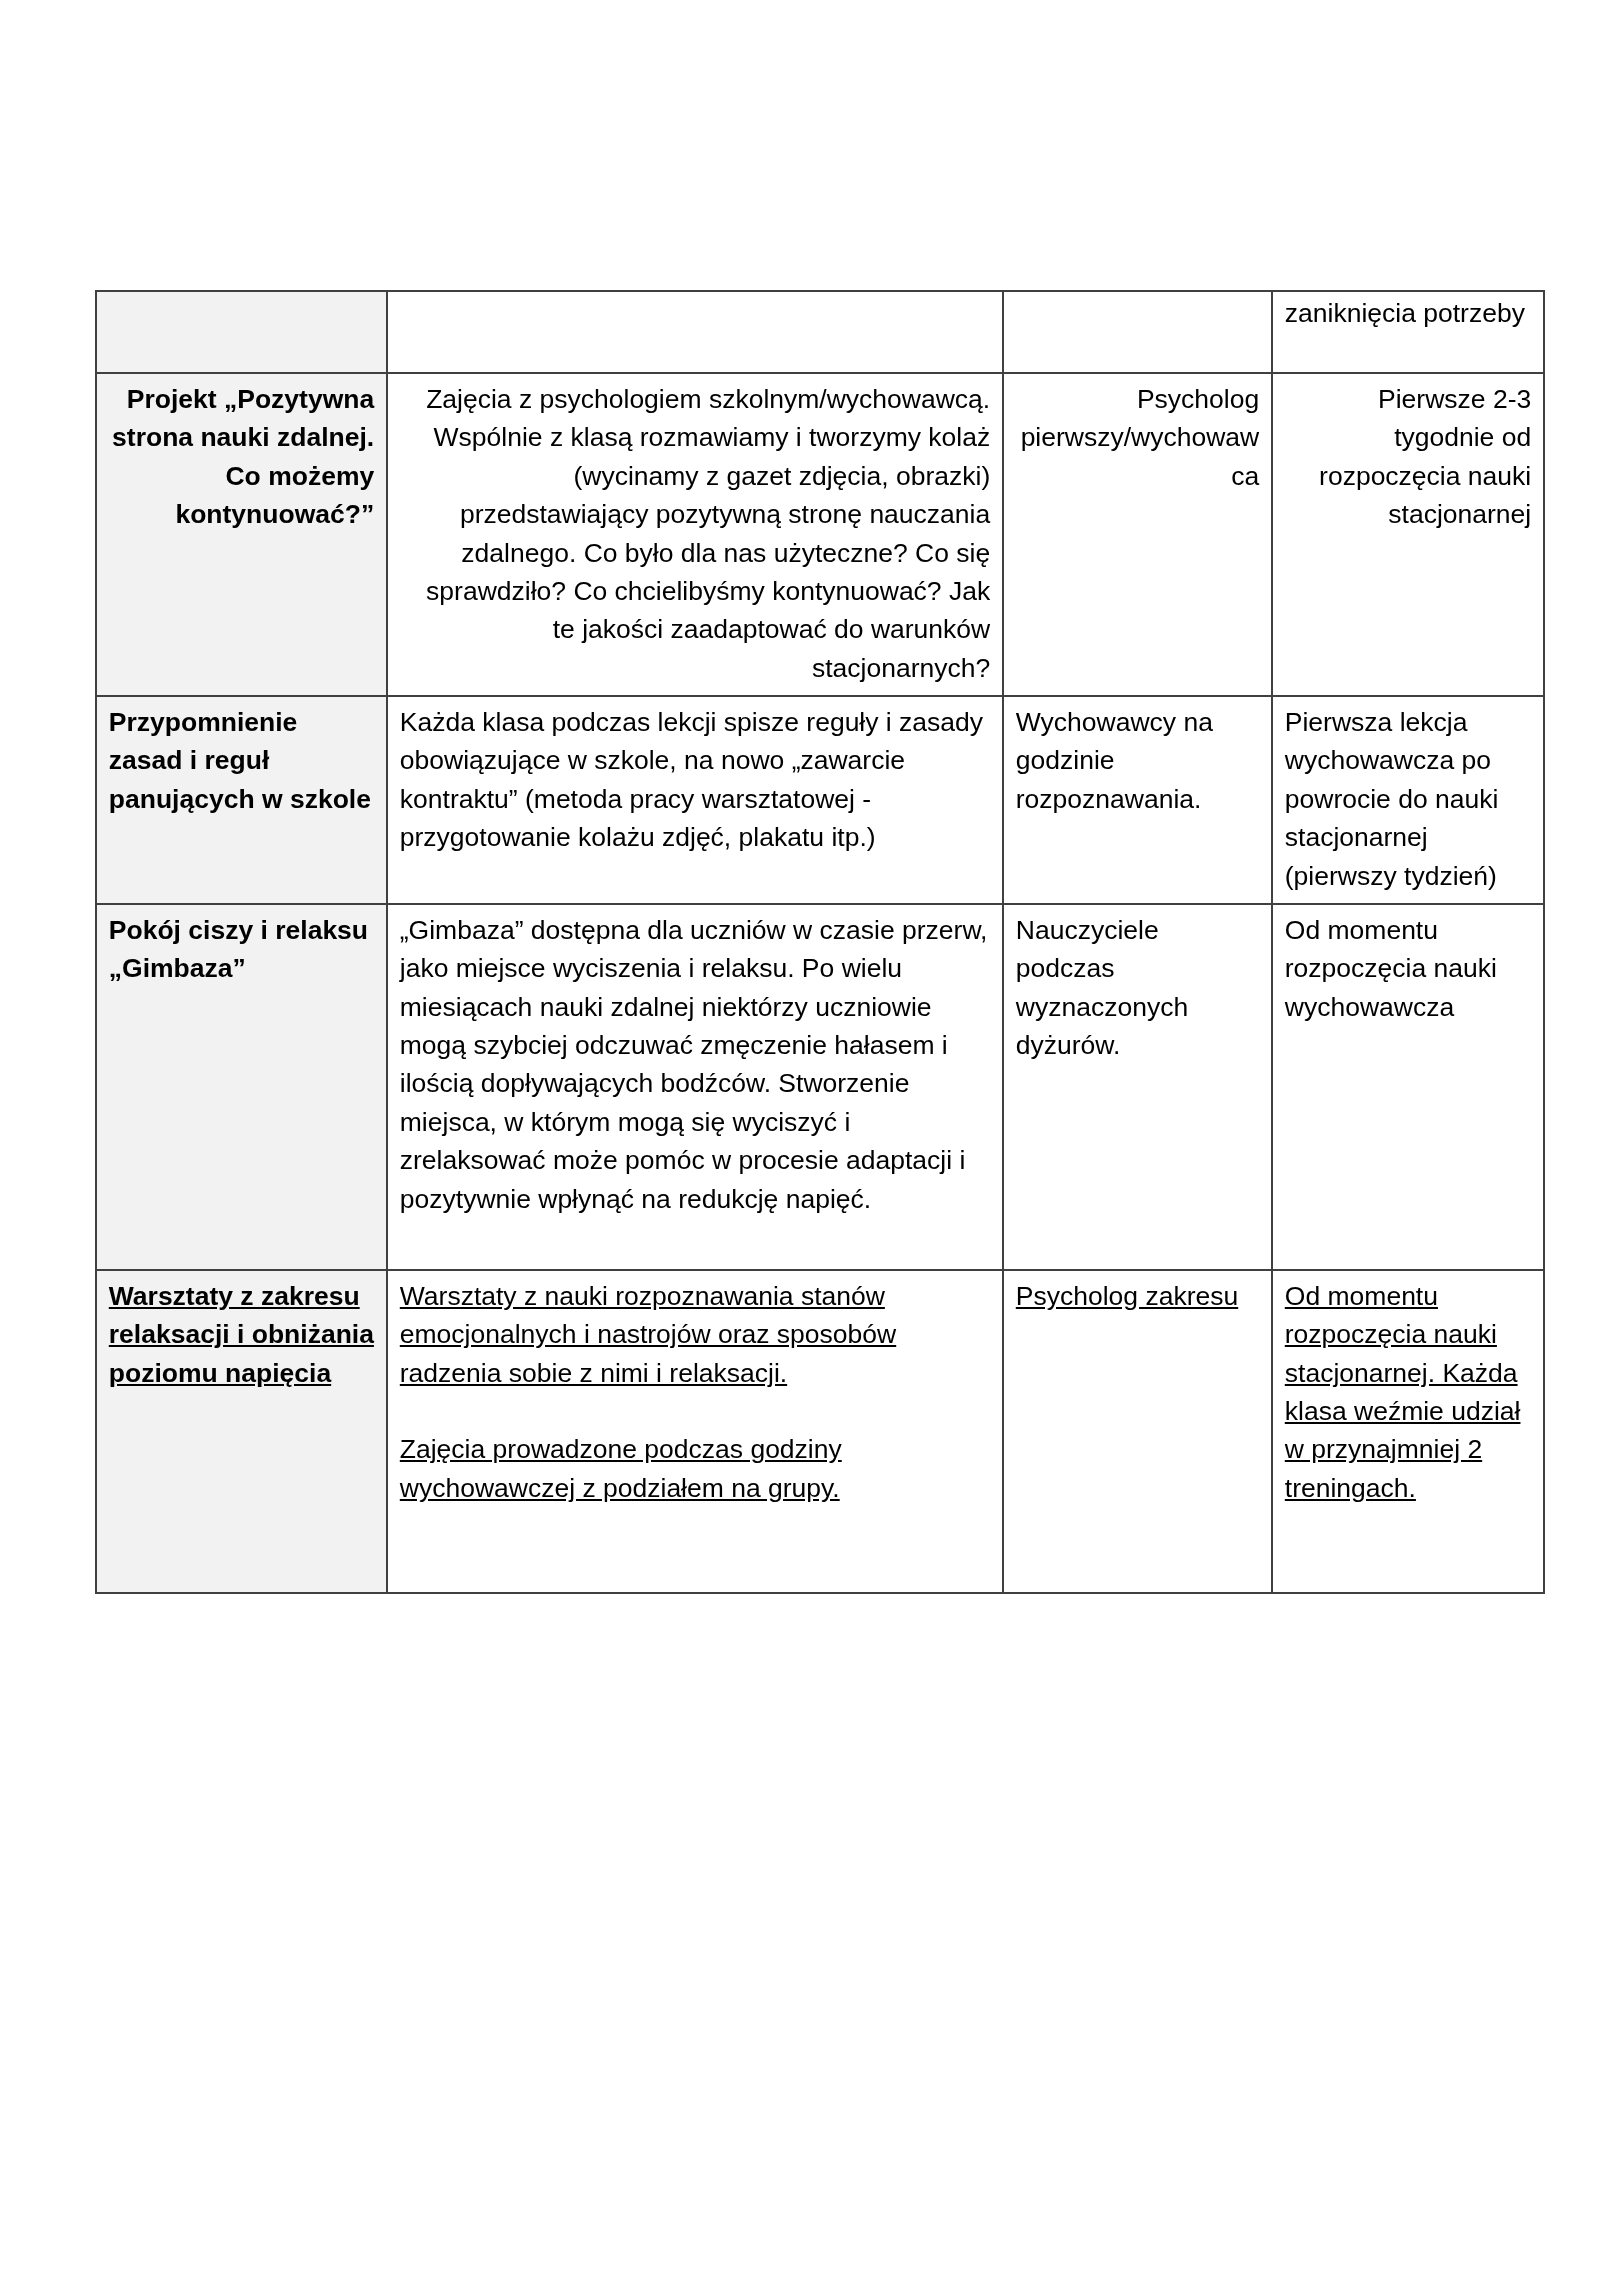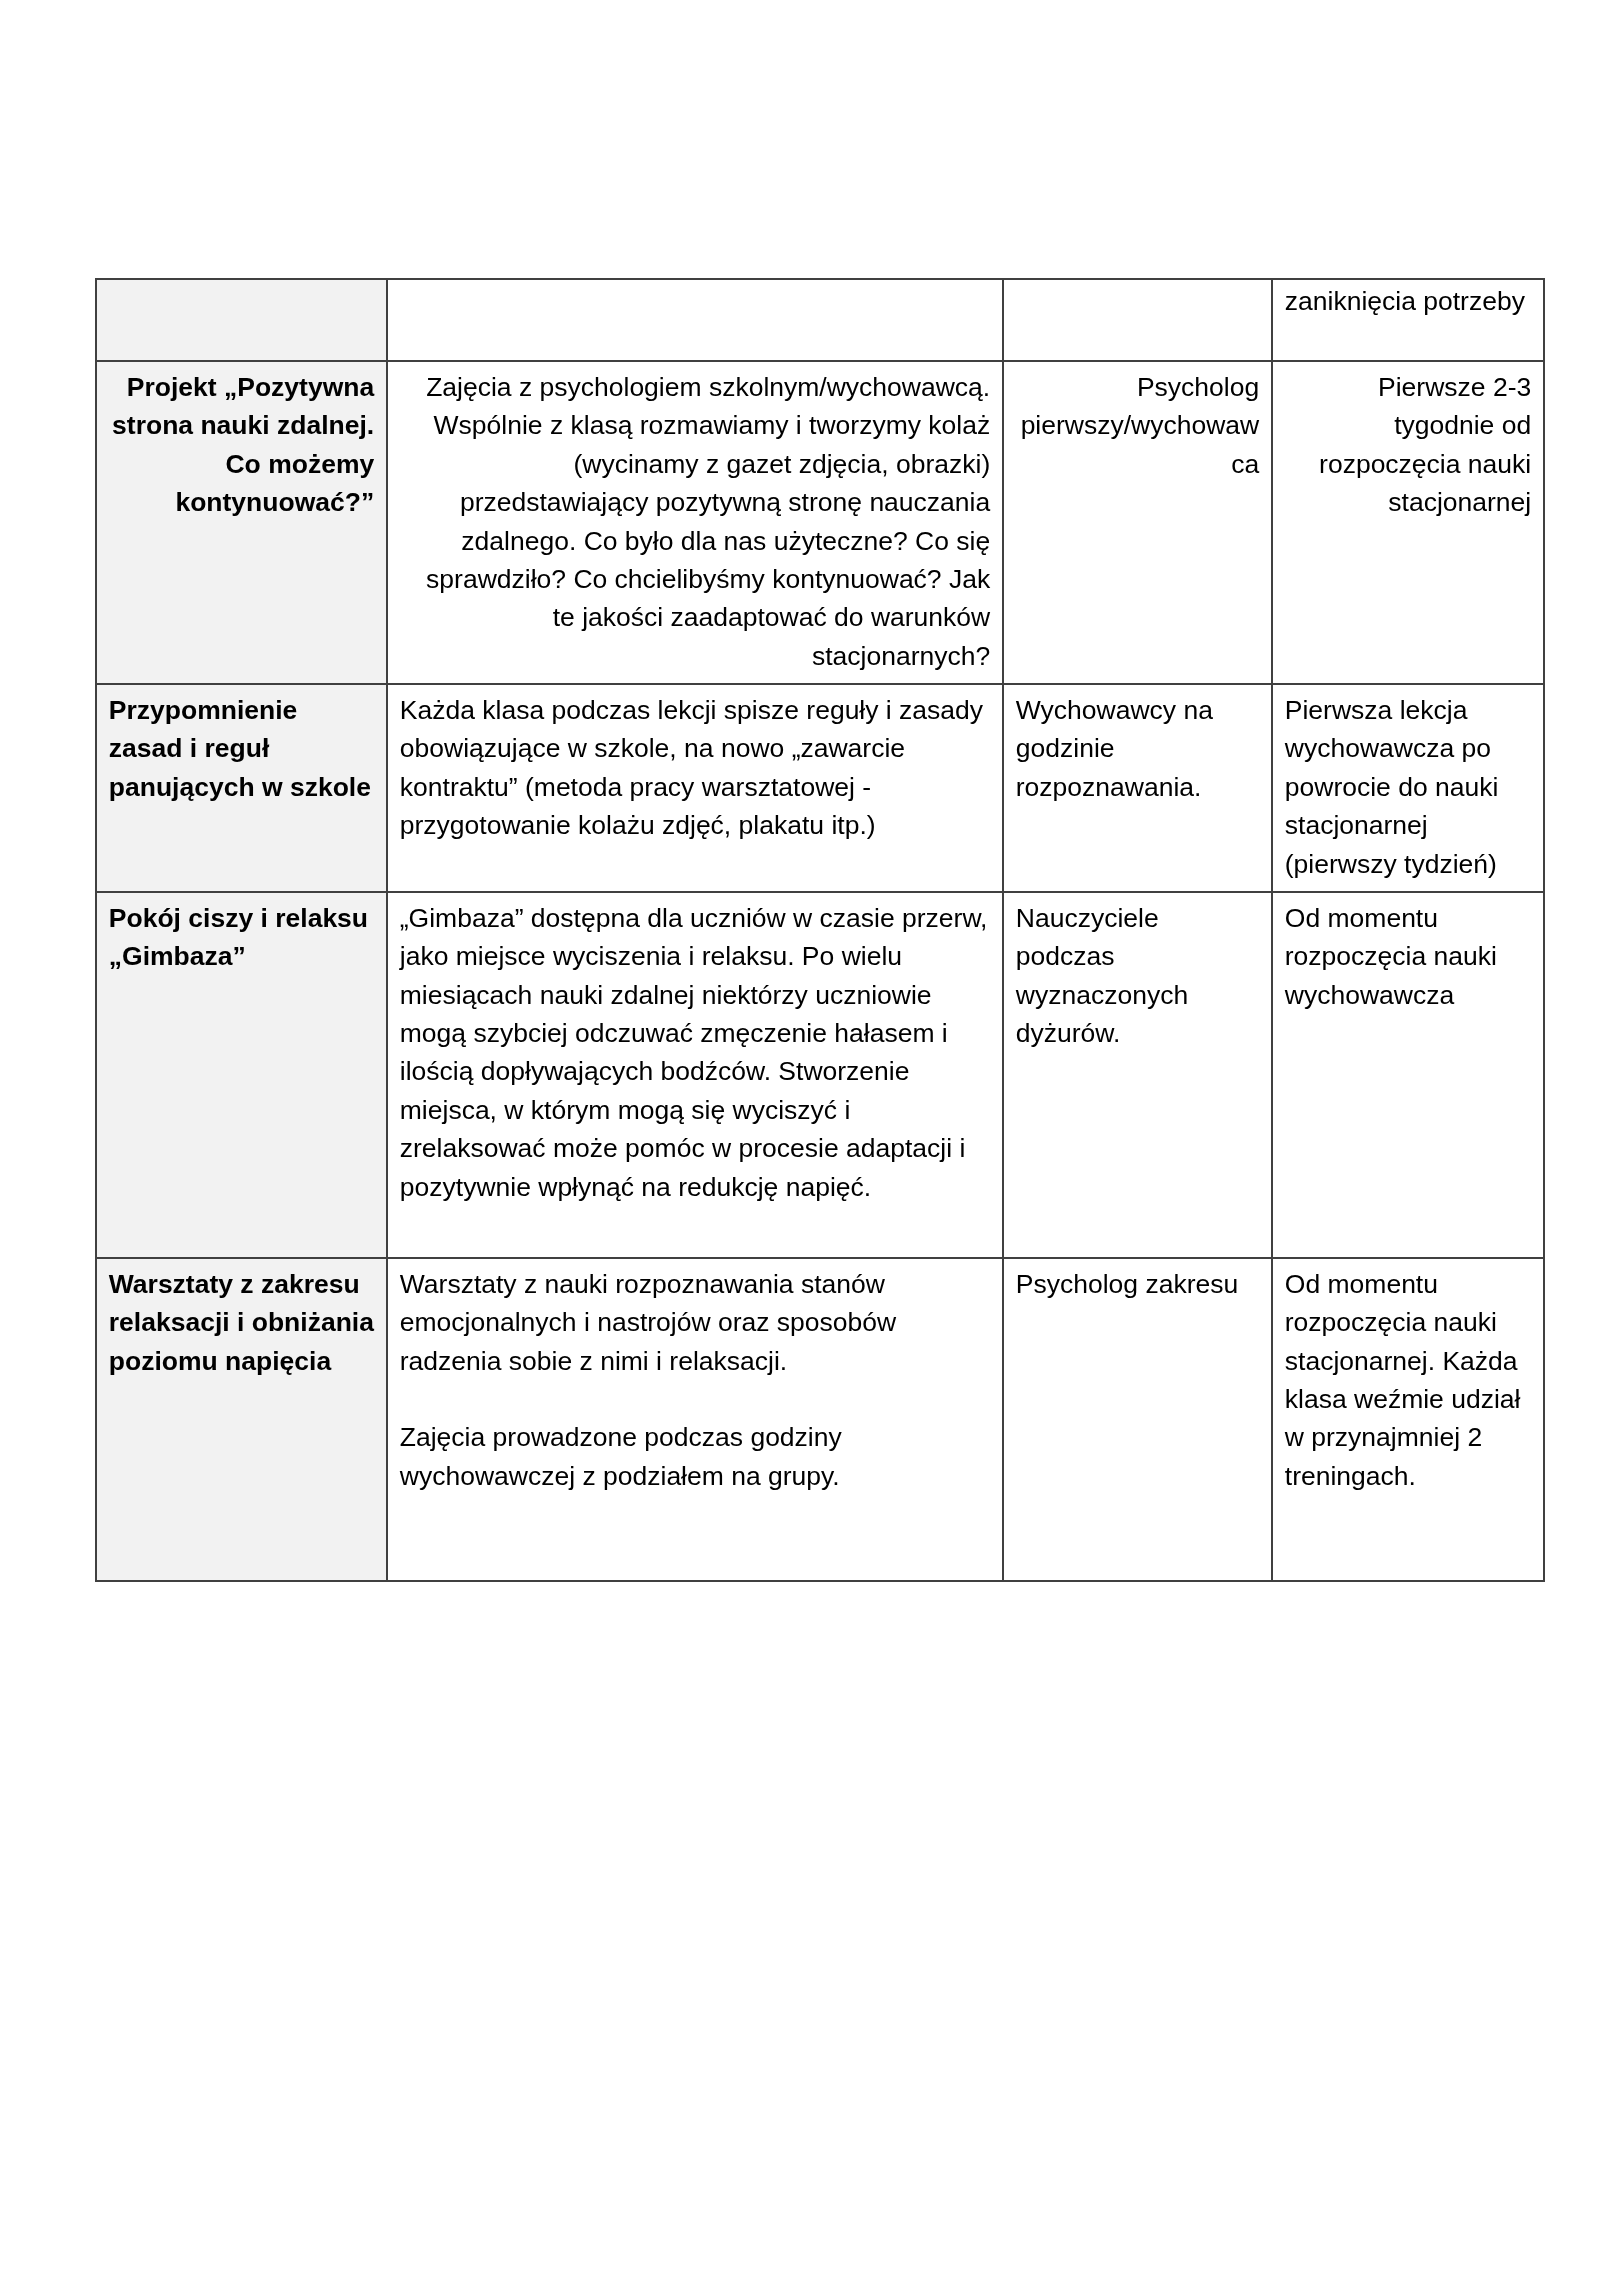--- a/index.html
+++ b/index.html
@@ -14,21 +14,21 @@
     width:1620px;
     height:2293px;
     background:var(--page-bg);
     font-family:"Liberation Sans", sans-serif;
     color:var(--text-color);
     position:relative;
   }
   .doc-table{
     position:absolute;
     left:95px;
-    top:278px;
+    top:290px;
     width:1448px;
     border-collapse:collapse;
     table-layout:fixed;
     font-size:26.5px;
     line-height:1.45;
   }
   .doc-table col.c1{width:291px;}
   .doc-table col.c2{width:616px;}
   .doc-table col.c3{width:269px;}
   .doc-table col.c4{width:272px;}
@@ -43,21 +43,21 @@
   }
   .doc-table td.activity{
     background:var(--header-col-bg);
     font-weight:bold;
   }
   tr.row-0{height:82px;}
   tr.row-0 td{padding-top:2px;}
   tr.row-1{height:319px;text-align:right;}
   tr.row-2{height:190px;}
   tr.row-3{height:366px;margin-top:47px;}
-  tr.row-4{height:323px;}
+  tr.row-4{height:323px;text-decoration:underline;}
 </style>
 </head>
 <body>
 
 <table class="doc-table">
   <colgroup>
     <col class="c1">
     <col class="c2">
     <col class="c3">
     <col class="c4">

